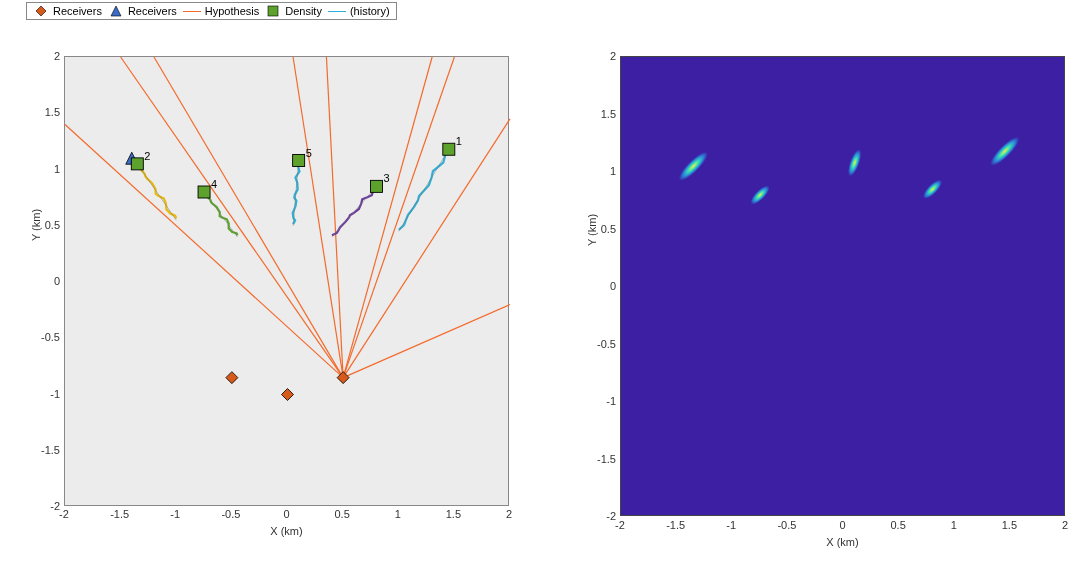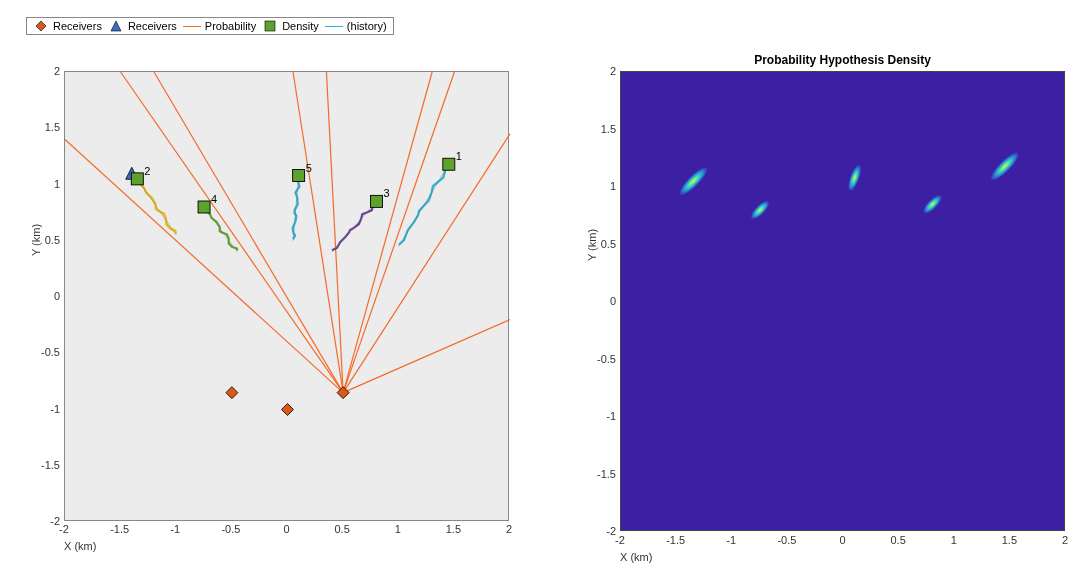--- a/index.html
+++ b/index.html
@@ -6,21 +6,21 @@
     body {
       width: 1091px; height: 579px;
       background: #fff;
       font-family: Arial, Helvetica, sans-serif;
       font-size: 11px;
       color: #000;
       position: relative;
     }
     .fig {
       position: absolute;
-      top: 15px; left: 0;
+      top: 0; left: 0;
       width: 1091px; height: 510px;
     }
     .legend {
       position: absolute;
       top: 2px; left: 26px;
       border: 1px solid #888;
       background: #fff;
       display: flex;
       align-items: center;
       padding: 2px 6px;
@@ -59,21 +59,21 @@
       color: #333;
     }
     .right-title {
       font-size: 12px;
       font-weight: bold;
       color: #000;
       left: 620px; top: 38px;
       width: 445px;
       text-align: center;
     }
-    .axis-label-x { text-align: left; }
+    .axis-label-x { text-align: center; }
     .axis-label-y {
       transform: rotate(-90deg);
       transform-origin: left top;
       text-align: center;
     }
     svg.plot {
       position: absolute;
       top: 0; left: 0;
       overflow: visible;
       pointer-events: none;
@@ -96,21 +96,21 @@
     <span class="item">
       <span class="swatch">
         <svg width="12" height="12">
             <path d="M6 1 L11 11 L1 11 Z" fill="#3a6cc8" stroke="#000" stroke-width="0.6"></path>
           </svg>
       </span>
       <span>Receivers</span>
     </span>
     <span class="item">
       <span class="line" style="background:#f46a2b"></span>
-      <span>Probability</span>
+      <span>Hypothesis</span>
     </span>
     <span class="item">
       <span class="swatch">
         <svg width="12" height="12">
             <rect x="1" y="1" width="10" height="10" fill="#5ca22c" stroke="#000" stroke-width="0.6"></rect>
           </svg>
       </span>
       <span>Density</span>
     </span>
     <span class="item">
@@ -176,21 +176,20 @@
       <div class="tick" style="right: 1031px; top: 443.75px; width: 34px; text-align: right;">-1.5</div>
       <div class="tick" style="right: 1031px; top: 387.5px; width: 34px; text-align: right;">-1</div>
       <div class="tick" style="right: 1031px; top: 331.25px; width: 34px; text-align: right;">-0.5</div>
       <div class="tick" style="right: 1031px; top: 275px; width: 34px; text-align: right;">0</div>
       <div class="tick" style="right: 1031px; top: 218.75px; width: 34px; text-align: right;">0.5</div>
       <div class="tick" style="right: 1031px; top: 162.5px; width: 34px; text-align: right;">1</div>
       <div class="tick" style="right: 1031px; top: 106.25px; width: 34px; text-align: right;">1.5</div>
       <div class="tick" style="right: 1031px; top: 50px; width: 34px; text-align: right;">2</div>
     </div>
 
-  <div class="right-title">Probability Hypothesis Density</div>
   <div class="panel panel-right">
     <svg class="plot" id="right-svg" width="445" height="460">
         <defs>
           <radialGradient id="grad" cx="50%" cy="50%" r="50%">
             <stop offset="0%" stop-color="#f7ee3a"></stop>
             <stop offset="28%" stop-color="#39e1b4"></stop>
             <stop offset="55%" stop-color="#2a88d8"></stop>
             <stop offset="80%" stop-color="#3c1fa3"></stop>
             <stop offset="100%" stop-color="#3c1fa3"></stop>
           </radialGradient>

